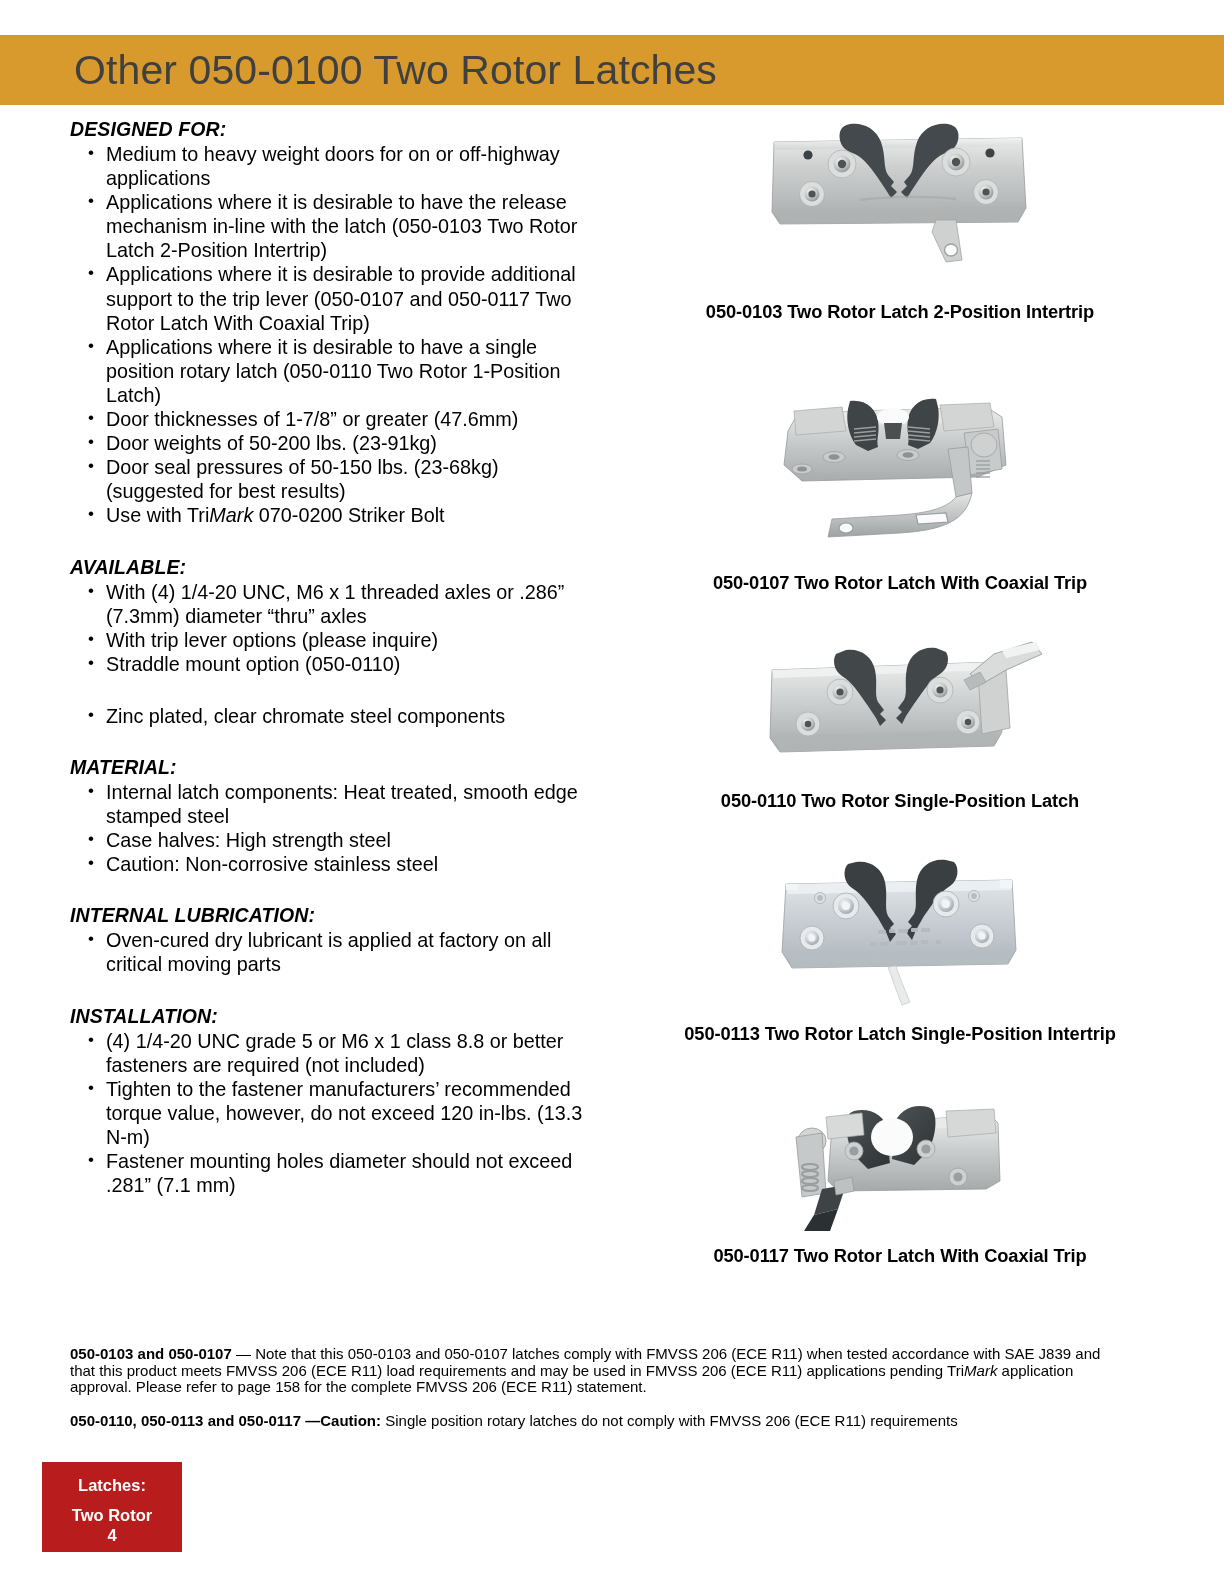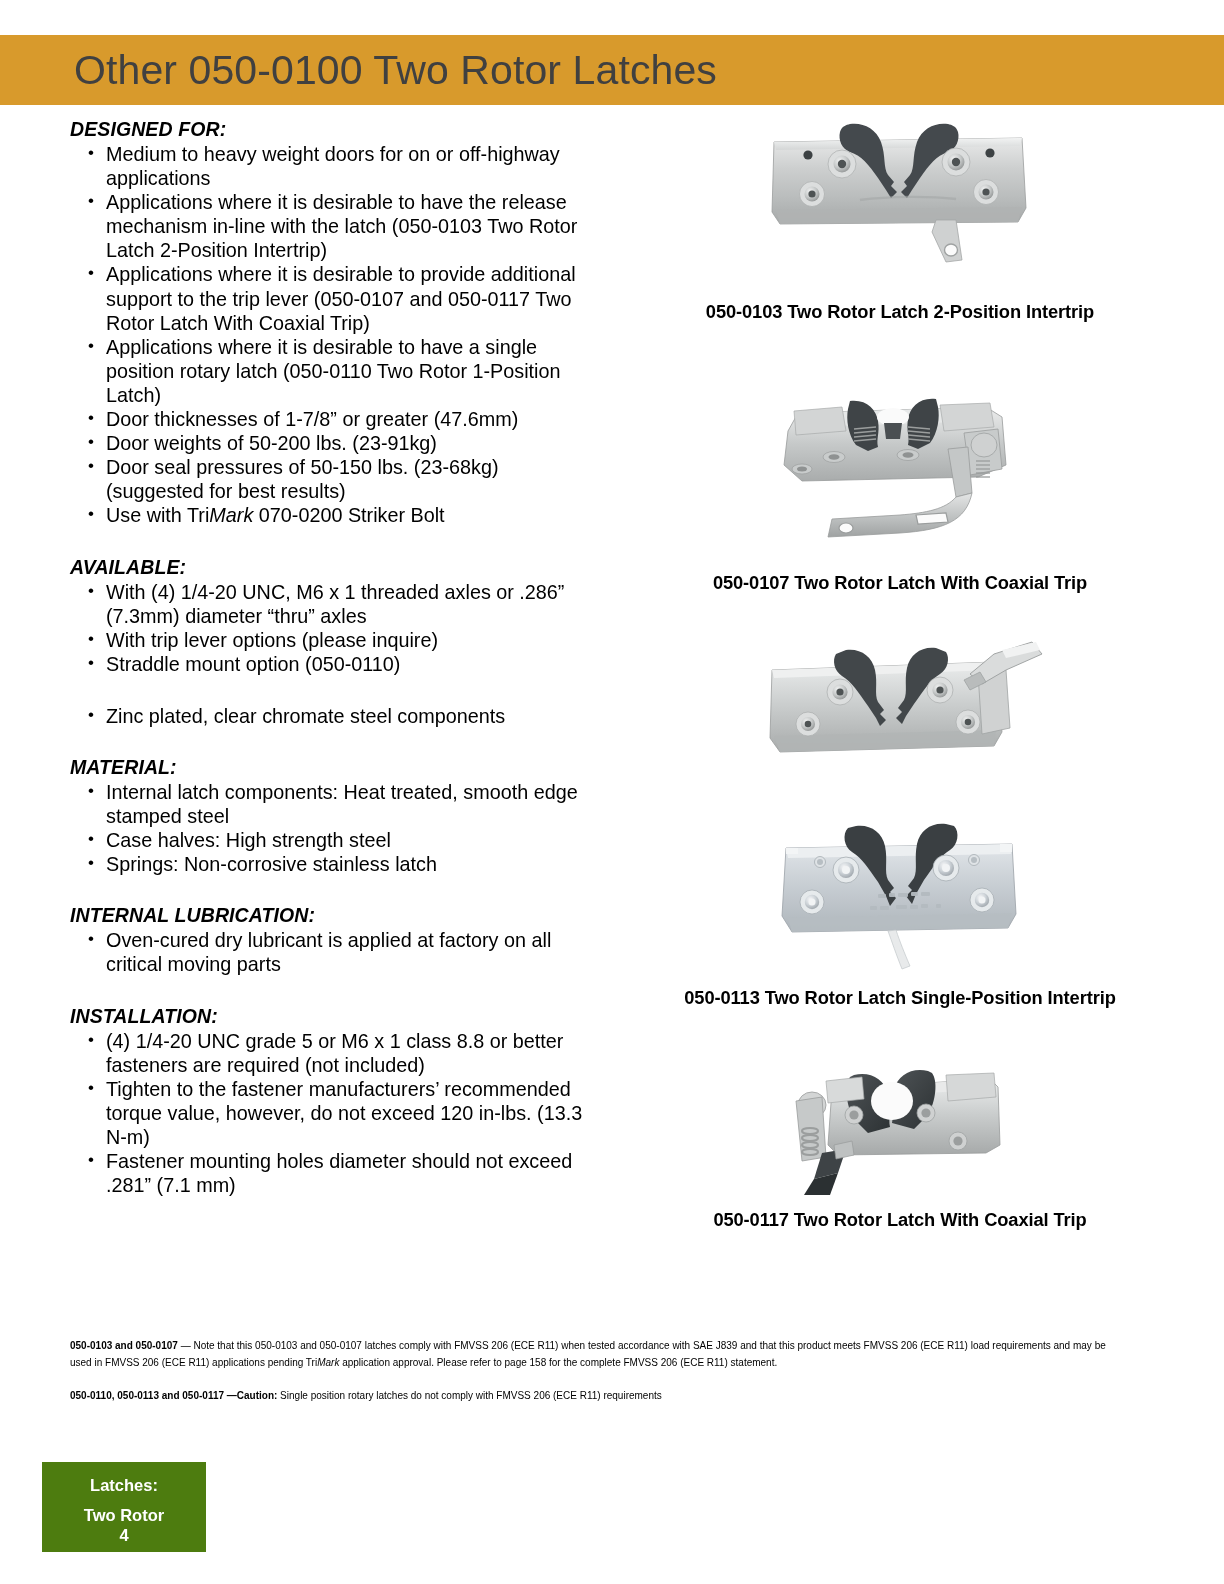--- a/index.html
+++ b/index.html
@@ -42,27 +42,27 @@
   .right-col{position:absolute;left:600px;top:112px;width:600px;}
   .fig{position:relative;width:600px;text-align:center;}
   .fig-cap{
     font-size:18.3px;font-weight:700;letter-spacing:-.1px;
     text-align:center;white-space:nowrap;
   }
   .canvas{position:relative;margin:0 auto;}
   
   .notes{position:absolute;left:70px;top:1338px;width:1055px;}
   .note{
-    font-size:10px;line-height:16.6px;text-align:left;margin-bottom:17px;
+    font-size:15px;line-height:16.6px;text-align:left;margin-bottom:17px;margin-top:8px;
   }
   .note b{font-weight:700;}
   
   .foot-tab{
-    position:absolute;left:42px;top:1462px;width:164px;height:90px;
-    background:#4d7c0f;color:#fff;font-weight:700;text-align:center;
+    position:absolute;left:42px;top:1462px;width:140px;height:90px;
+    background:#b91c1c;color:#fff;font-weight:700;text-align:center;
   }
   .foot-l1{font-size:16.5px;padding-top:13px;line-height:20px;}
   .foot-l2{font-size:16.5px;padding-top:10px;line-height:20px;}
   .foot-l3{font-size:16.5px;line-height:20px;}
 </style>
 </head>
 <body>
 
 <div class="header-bar"></div>
 <div class="header-title">Other 050-0100 Two Rotor Latches</div>
@@ -102,21 +102,21 @@
     </ul>
   </div>
 
   <div class="sec-gap"></div>
 
   <div>
     <div class="sec-head">MATERIAL:</div>
     <ul class="bullets">
       <li>Internal latch components: Heat treated, smooth edge stamped steel</li>
       <li>Case halves: High strength steel</li>
-      <li>Springs: Non-corrosive stainless latch</li>
+      <li>Caution: Non-corrosive stainless steel</li>
     </ul>
   </div>
 
   <div class="sec-gap"></div>
 
   <div>
     <div class="sec-head">INTERNAL LUBRICATION:</div>
     <ul class="bullets">
       <li>Oven-cured dry lubricant is applied at factory on all critical moving parts</li>
     </ul>
@@ -308,20 +308,21 @@
         <circle cx="218" cy="86" r="7" fill="url(#holeC)"></circle>
         <circle cx="218" cy="86" r="3.3" fill="#4e5354"></circle>
 
         <path d="M228,38 L256,34 L260,92 L232,98 Z" fill="#d0d2d2" stroke="#a0a3a3" stroke-width="0.8"></path>
 
         <path d="M220,38 L244,18 L282,6 L292,18 L256,34 L232,48 Z" fill="#dadcdc" stroke="#9a9d9d" stroke-width="0.9"></path>
         <path d="M252,14 L286,6 L290,14 L256,22 Z" fill="#f1f2f2"></path>
         <path d="M214,44 L230,36 L236,46 L220,54 Z" fill="#b9bcbc" stroke="#9a9d9d" stroke-width="0.7"></path>
       </svg>
     </div>
+    <div class="fig-cap" style="margin-top:14px;">050-0110 Two Rotor Single-Position Latch</div>
   </div>
 
   <div class="fig" style="margin-top:42px;">
     <div class="canvas" style="width:300px;height:155px;">
       <svg viewBox="0 0 300 155" width="300" height="155">
         <defs>
           <linearGradient id="zincD" x1="0" y1="0" x2="0" y2="1">
             <stop offset="0" stop-color="#e2e6ea"></stop>
               <stop offset="0.4" stop-color="#cbd1d6"></stop>
             <stop offset="1" stop-color="#aeb5bb"></stop>

